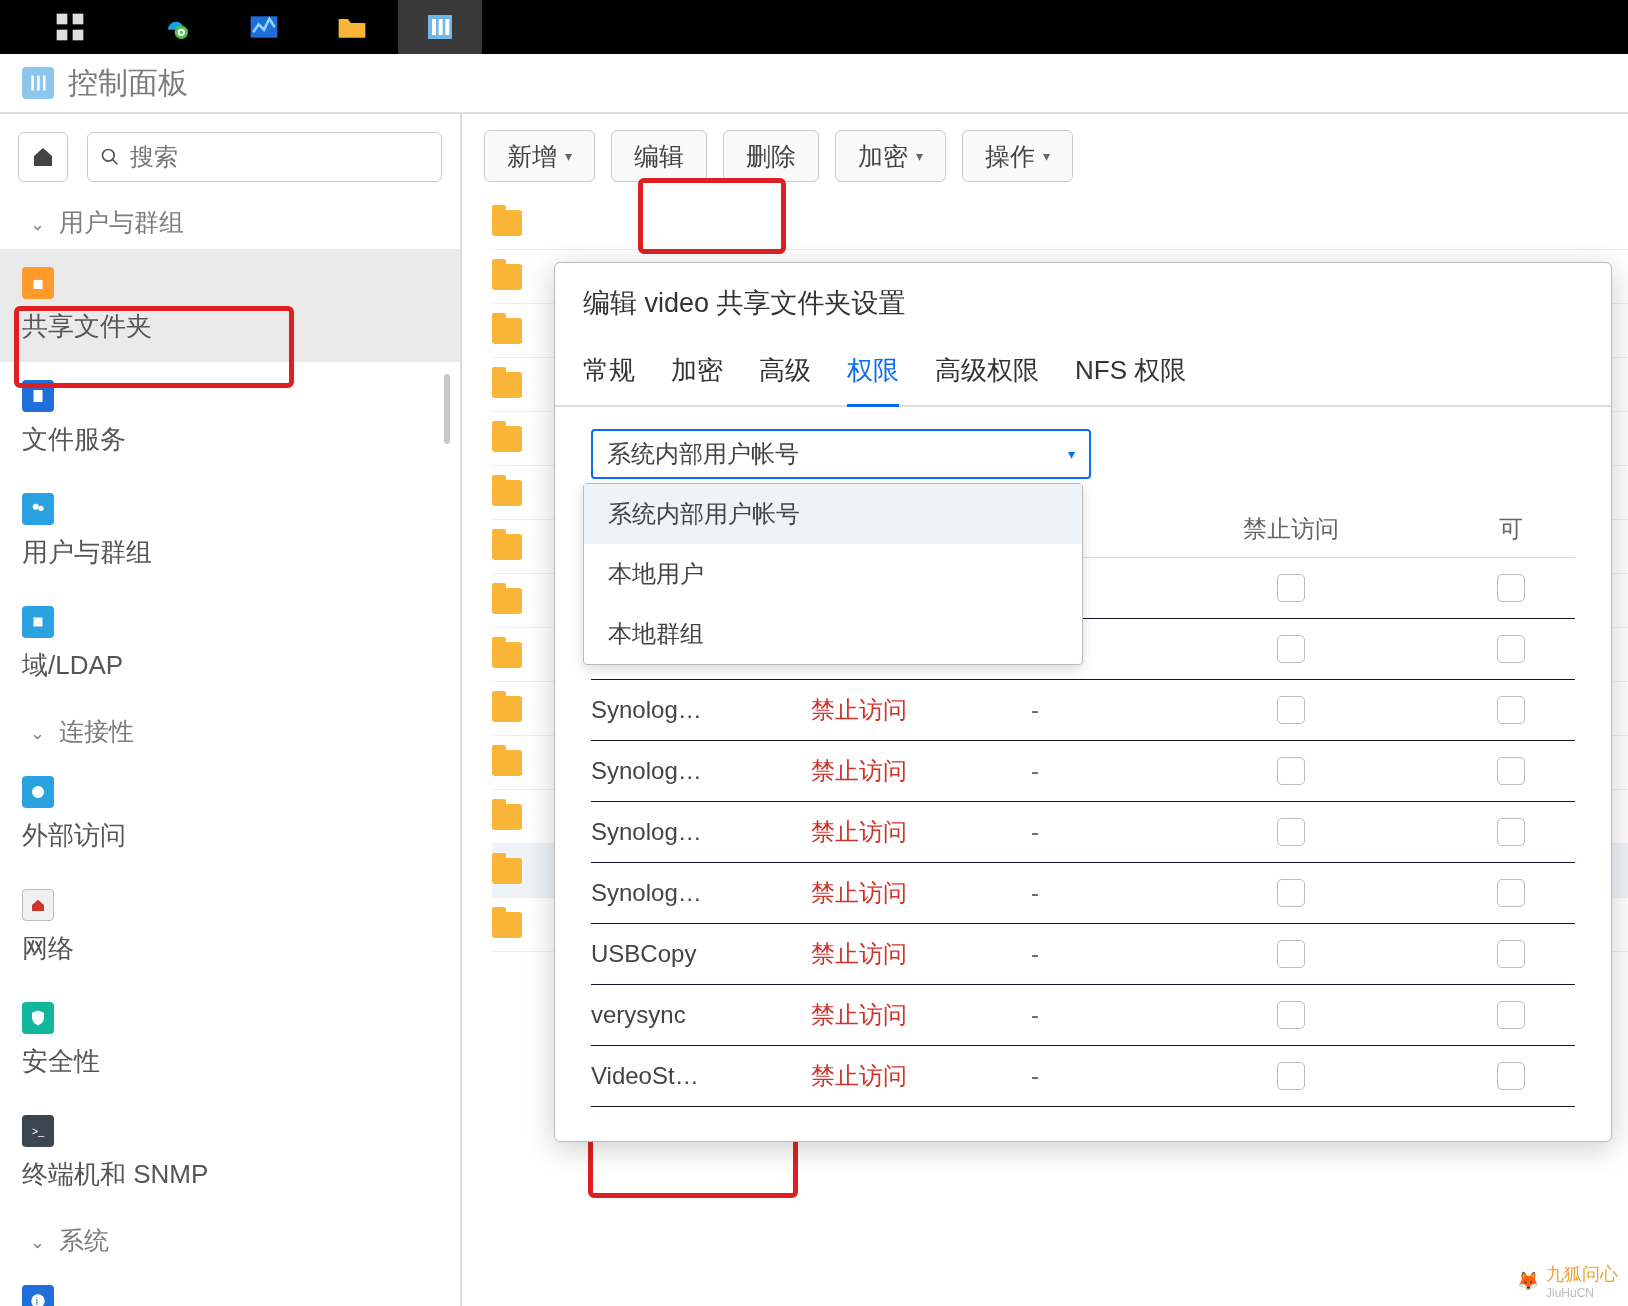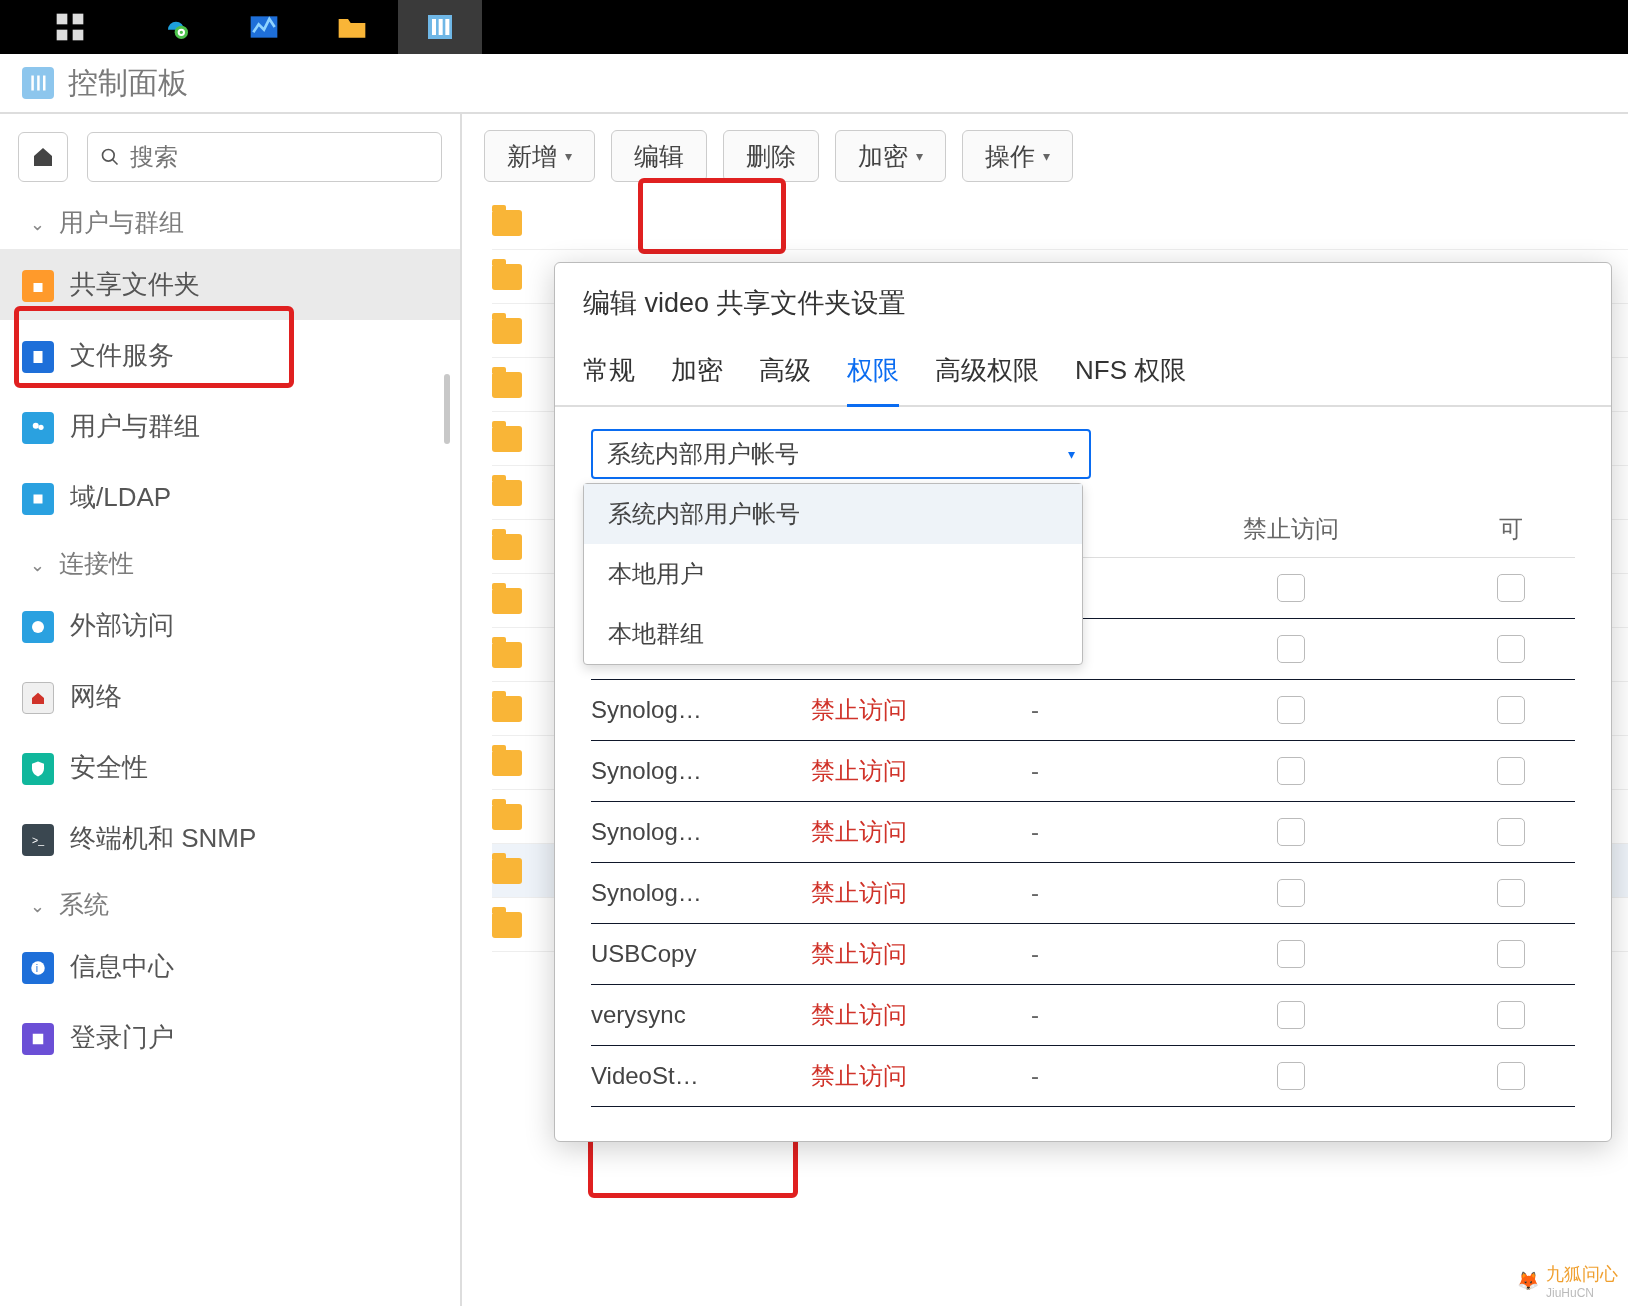--- a/index.html
+++ b/index.html
@@ -22,21 +22,21 @@
   
   .sidebar { width: 462px; border-right: 2px solid #ddd; background: #fff; position: relative; overflow-y:auto;}
   .sb-toolbar { display: flex; align-items: center; gap: 19px; padding: 18px 18px 10px 18px; }
   .home-btn { width: 50px; height: 50px; border: 1px solid #ccc; border-radius: 6px; display: flex; align-items: center; justify-content: center; background:#fff;}
   .search-wrap { flex: 1; height: 50px; border: 1px solid #ccc; border-radius: 6px; display: flex; align-items: center; padding: 0 12px; }
   .search-wrap input { border: none; outline: none; font-size: 24px; color: #999; width: 100%; background: transparent; }
   .search-icon { width: 22px; height: 22px; margin-right: 10px; color:#555;}
 
   .sb-group-header { display: flex; align-items: center; padding: 14px 22px 10px 30px; color: #7c7c7c; font-size: 25px; gap: 14px; }
   .chevron { display:inline-block; transform: rotate(180deg); font-size:18px; color:#888;}
-  .sb-item { display: flex; align-items: flex-end; padding: 18px 22px 18px 22px; font-size: 26px; color: #555; gap: 16px; }
+  .sb-item { display: flex; align-items: flex-start; padding: 18px 22px 18px 22px; font-size: 26px; color: #555; gap: 10px; flex-direction: column; }
   .sb-item.selected { background: #eaeaea; }
   .sb-item .sbi { width: 32px; height: 32px; border-radius: 4px; display:flex; align-items:center; justify-content:center; flex-shrink:0;}
   .ico-orange{background:#ff9a2b;}
   .ico-blue{background:#1e6fd9;}
   .ico-cyan{background:#2aa1e0;}
   .ico-teal{background:#10b79c;}
   .ico-dark{background:#3a4750;}
   .ico-purple{background:#6b4fd6;}
   .ico-house{background:#f0f0f0; border:1px solid #bbb;}
 

